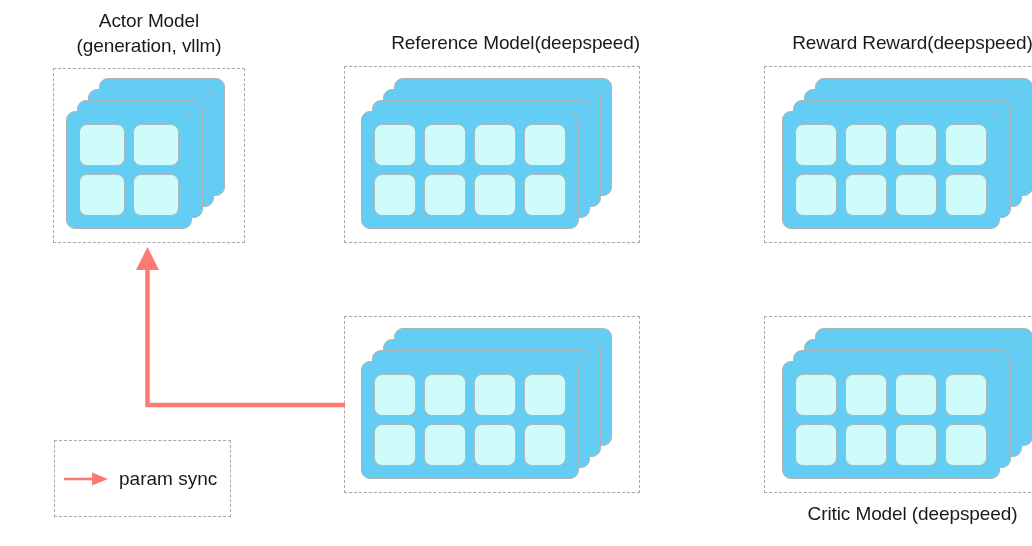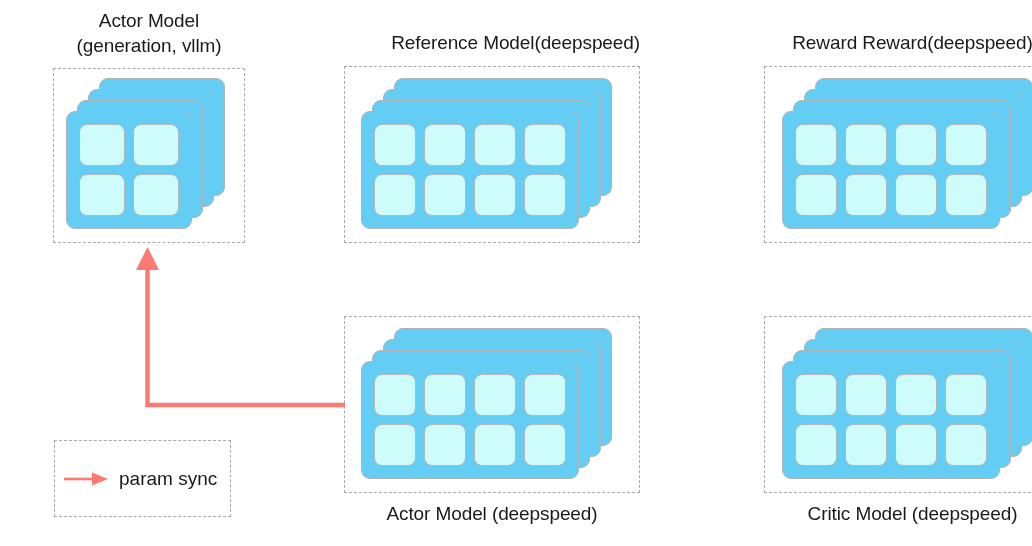--- a/index.html
+++ b/index.html
@@ -193,21 +193,20 @@
       <div class="cell"></div>
       <div class="cell"></div>
       <div class="cell"></div>
       <div class="cell"></div>
       <div class="cell"></div>
       <div class="cell"></div>
       <div class="cell"></div>
     </div>
   </div>
 
-  <div class="group-title" style="left:296px; top:501px; width:296px;">Actor Model (deepspeed)</div>
 
   <div class="dashed-box" style="left:716px; top:316px; width:297px; height:177px;"></div>
 
   <div class="stack" style="left:734px; top:328px; width:266px; height:155px;">
     <div class="card" style="left:33px; top:0px;  width:218px; height:118px;"></div>
     <div class="card" style="left:22px; top:11px; width:218px; height:118px;"></div>
     <div class="card" style="left:11px; top:22px; width:218px; height:118px;"></div>
     <div class="card front cols4" style="left:0px;  top:33px; width:218px; height:118px;">
       <div class="cell"></div>
       <div class="cell"></div>

